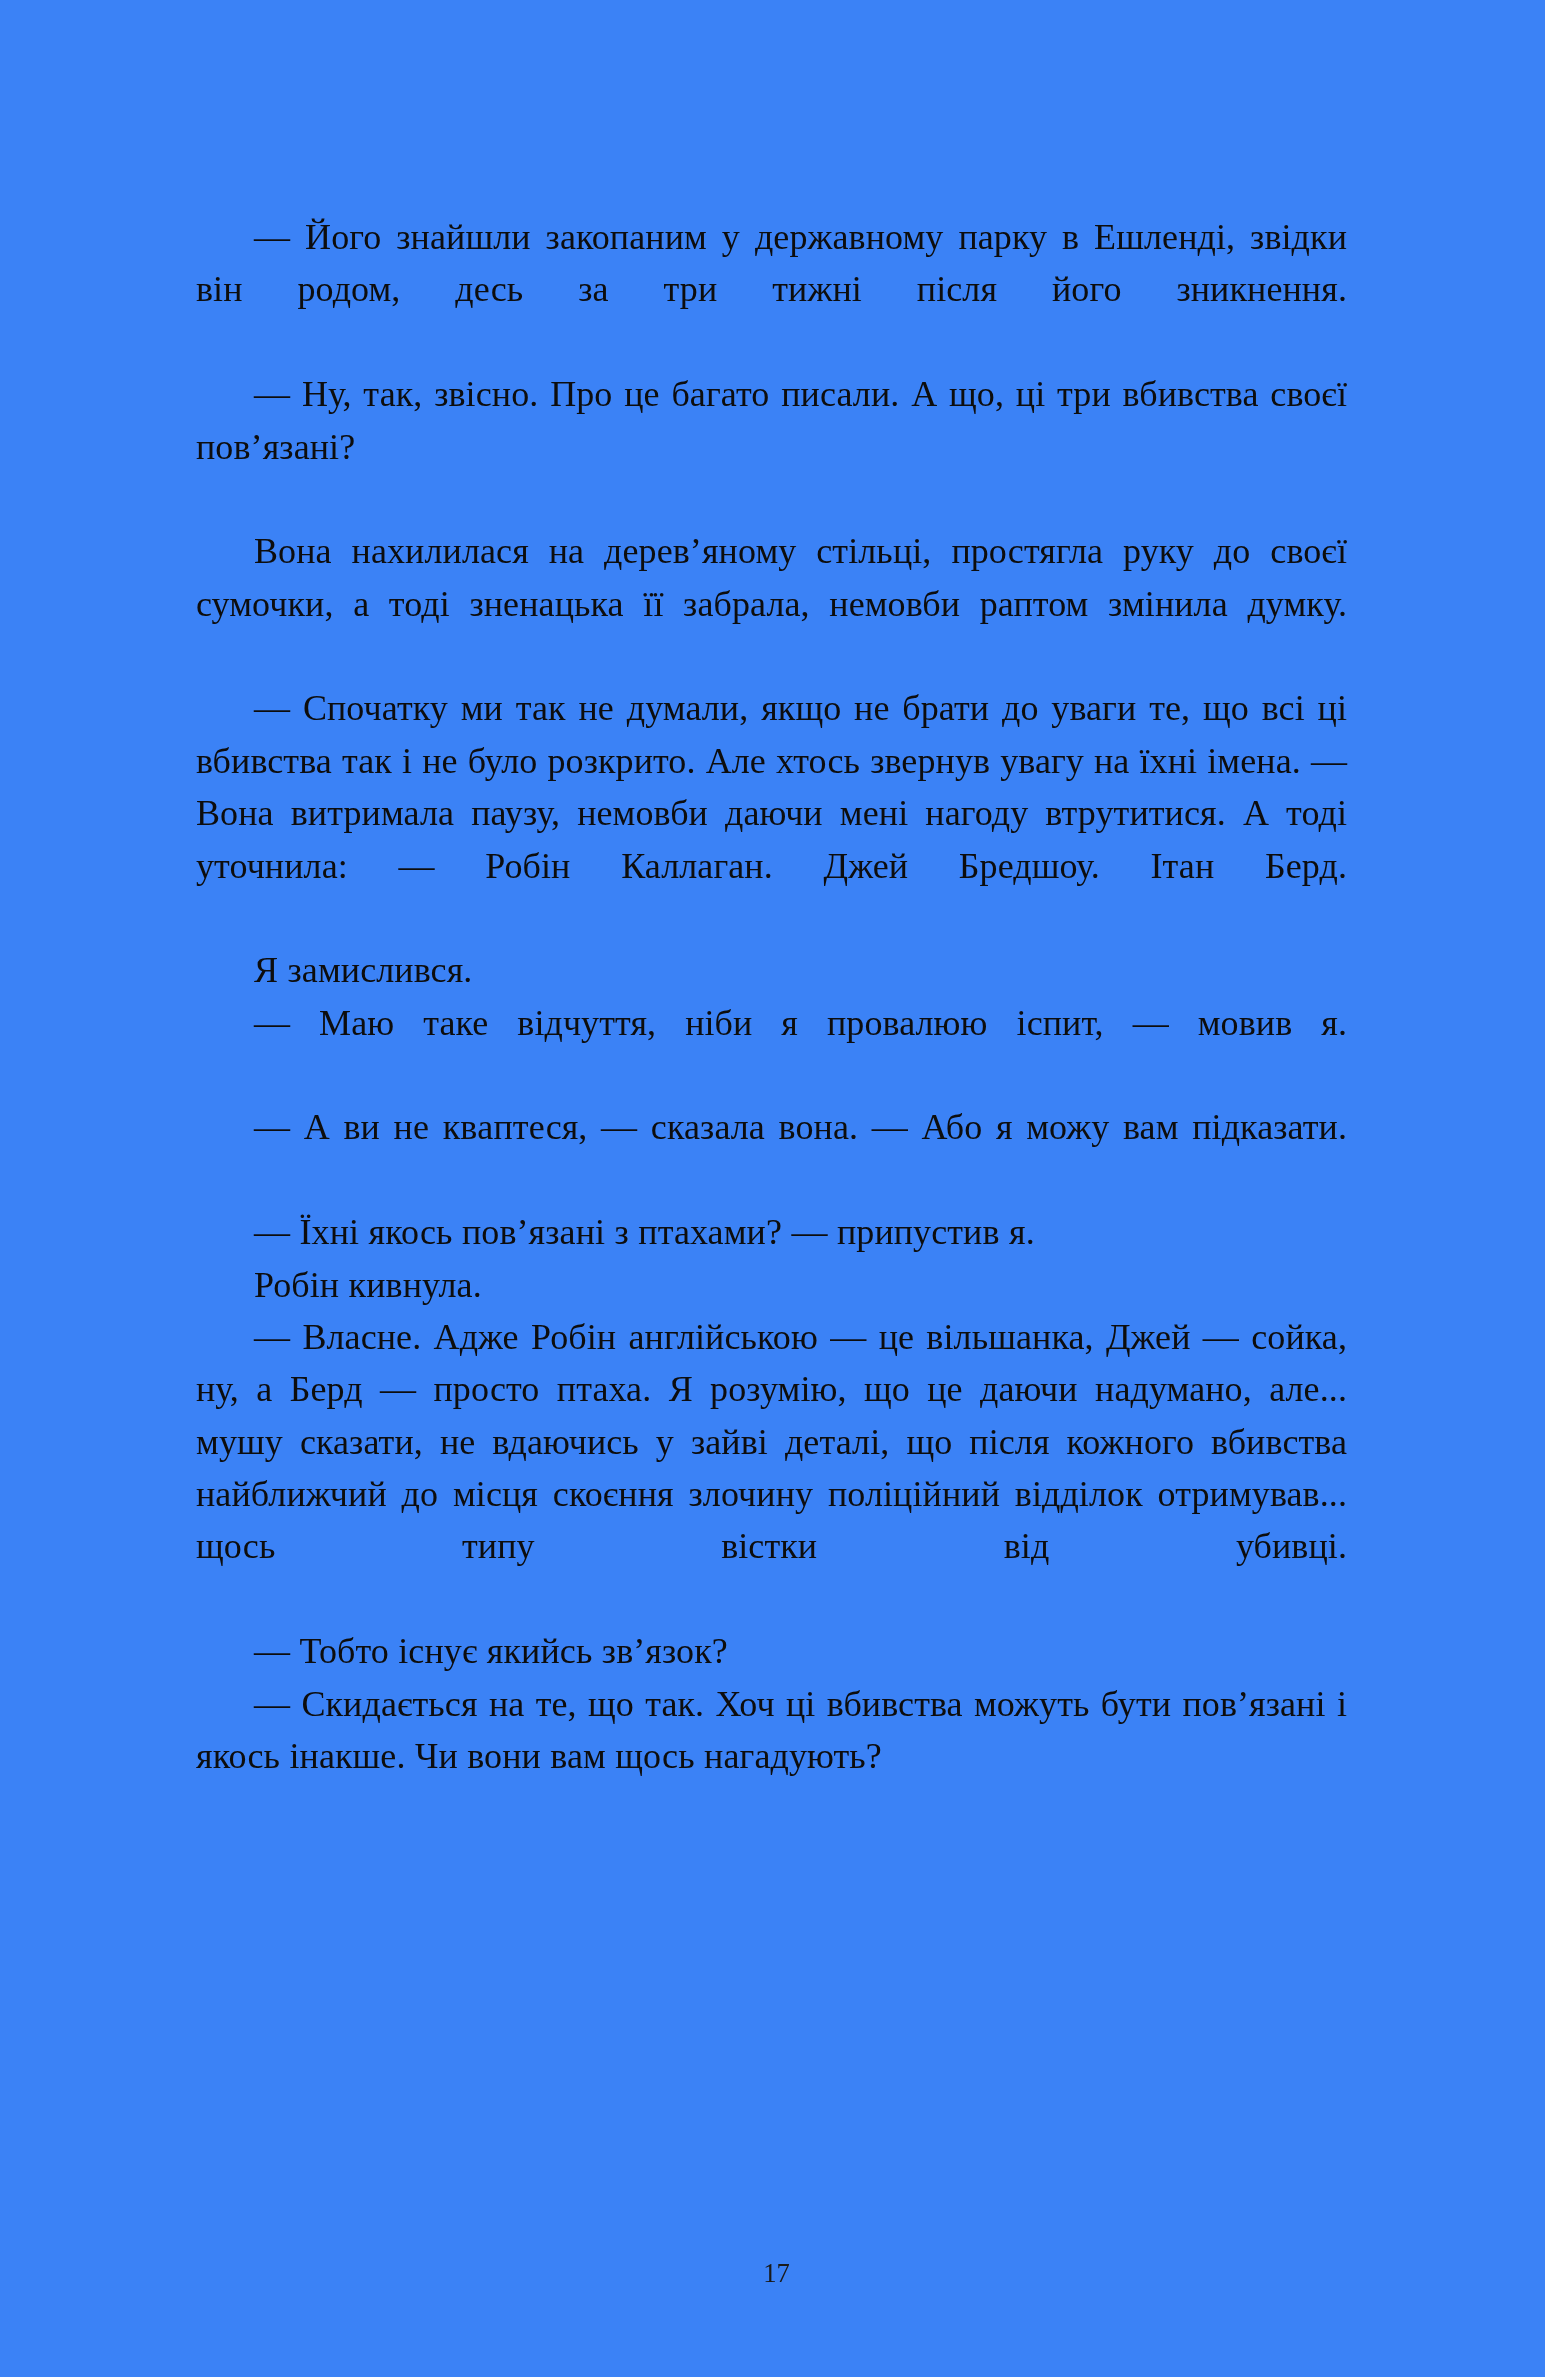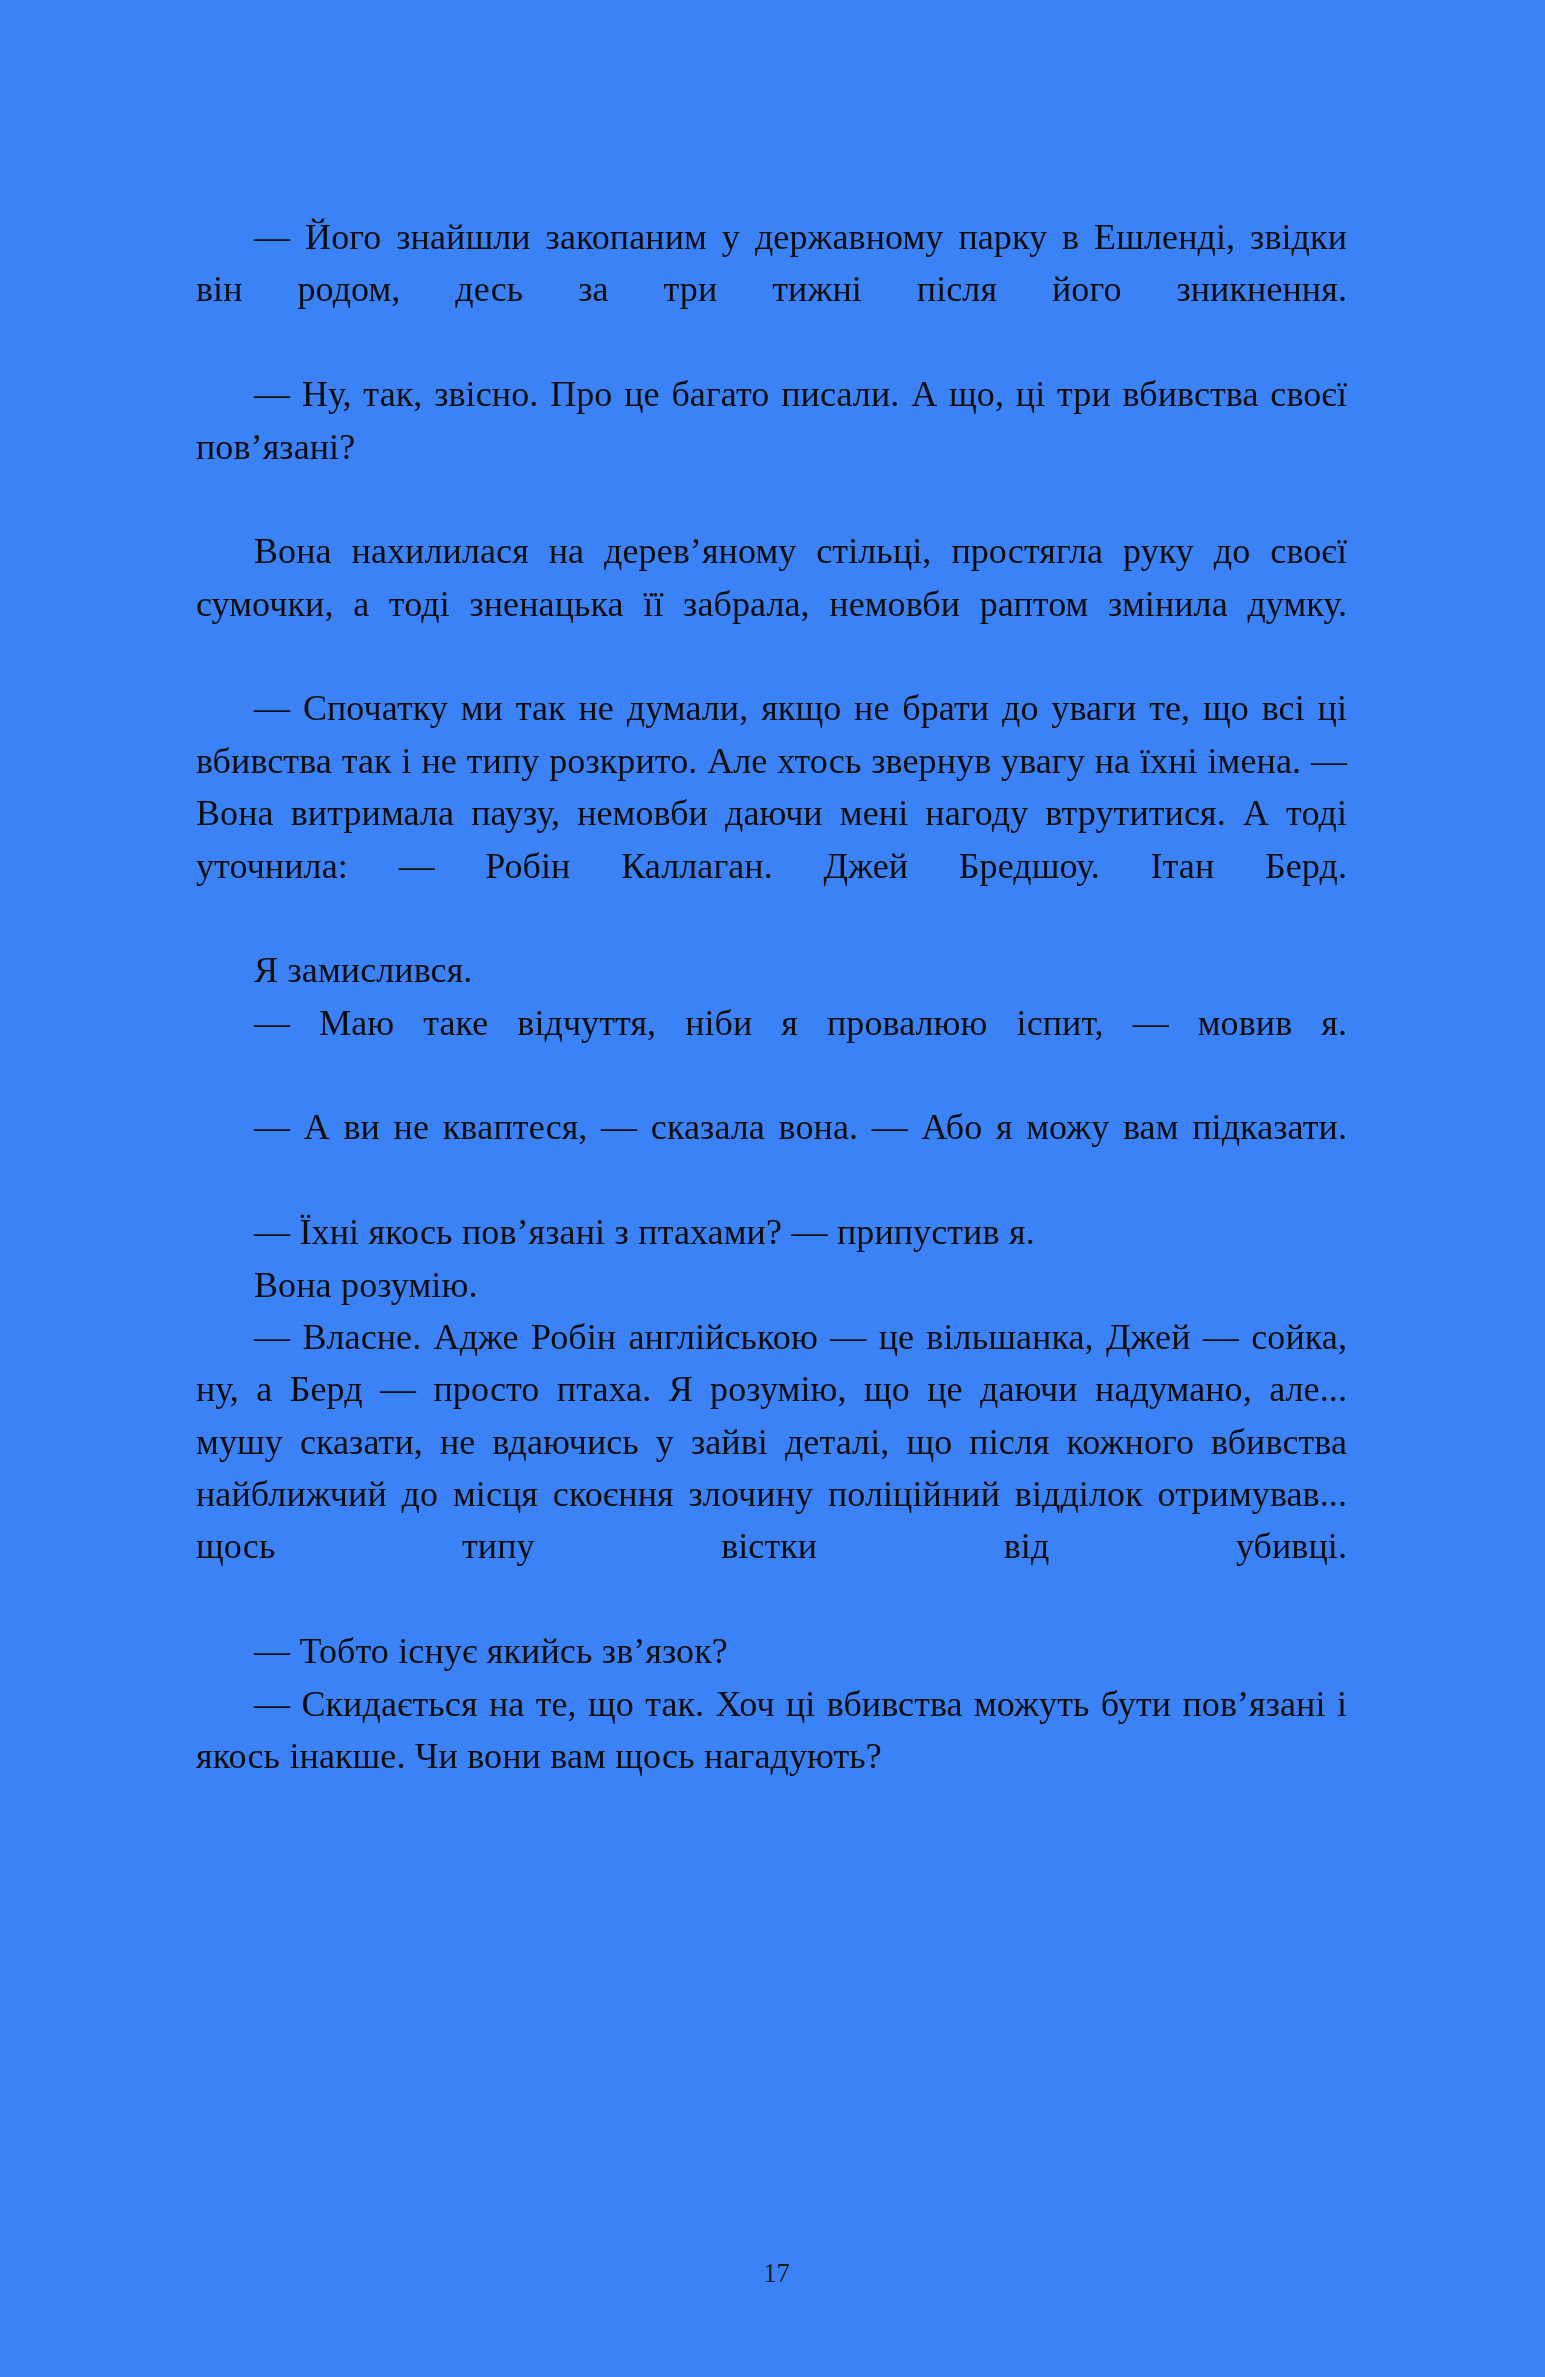--- a/index.html
+++ b/index.html
@@ -57,25 +57,25 @@
   }
 </style>
 </head>
 <body>
 
 <div class="page">
   <div class="text-block">
     <p class="para">— Його знайшли закопаним у державному парку в Еш­ленді, звідки він родом, десь за три тижні після його зник­нення.</p>
     <p class="para">— Ну, так, звісно. Про це багато писали. А що, ці три вбивства своєї пов’язані?</p>
     <p class="para">Вона нахилилася на дерев’яному стільці, простягла ру­ку до своєї сумочки, а тоді зненацька її забрала, немовби раптом змінила думку.</p>
-    <p class="para">— Спочатку ми так не думали, якщо не брати до уваги те, що всі ці вбивства так і не типу розкрито. Але хтось звернув увагу на їхні імена. — Вона витримала паузу, не­мовби даючи мені нагоду втрутитися. А тоді уточнила: — Робін Каллаган. Джей Бредшоу. Ітан Берд.</p>
+    <p class="para">— Спочатку ми так не думали, якщо не брати до уваги те, що всі ці вбивства так і не було розкрито. Але хтось звернув увагу на їхні імена. — Вона витримала паузу, не­мовби даючи мені нагоду втрутитися. А тоді уточнила: — Робін Каллаган. Джей Бредшоу. Ітан Берд.</p>
     <p class="para no-stretch">Я замислився.</p>
     <p class="para">— Маю таке відчуття, ніби я провалюю іспит, — мо­вив я.</p>
     <p class="para">— А ви не квaптеся, — сказала вона. — Або я можу вам підказати.</p>
     <p class="para no-stretch">— Їхні якось пов’язані з птахами? — припустив я.</p>
-    <p class="para no-stretch">Вона розумію.</p>
+    <p class="para no-stretch">Робін кивнула.</p>
     <p class="para">— Власне. Адже Робін англійською — це вільшанка, Джей — сойка, ну, а Берд — просто птаха. Я розумію, що це даючи надумано, але... мушу сказати, не вдаючись у зайві деталі, що після кожного вбивства найближчий до місця скоєння злочину поліційний відділок отримував... щось типу вістки від убивці.</p>
     <p class="para no-stretch">— Тобто існує якийсь зв’язок?</p>
     <p class="para no-stretch">— Скидається на те, що так. Хоч ці вбивства можуть бу­ти пов’язані і якось інакше. Чи вони вам щось нагадують?</p>
   </div>
   <div class="folio">17</div>
 </div>
 
 
 </body></html>

